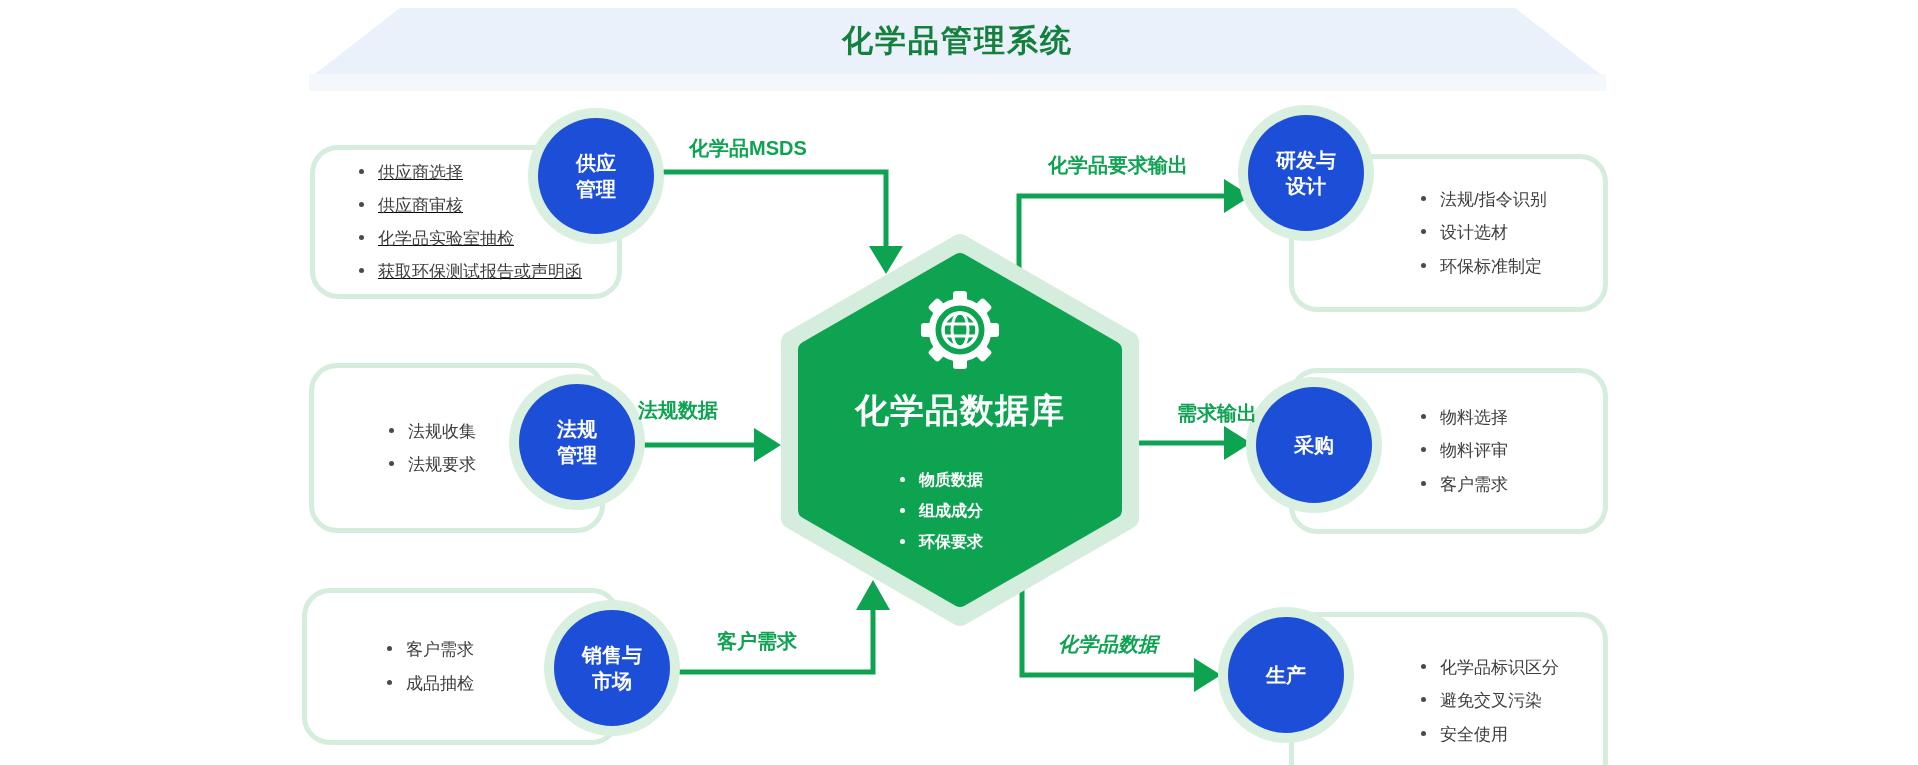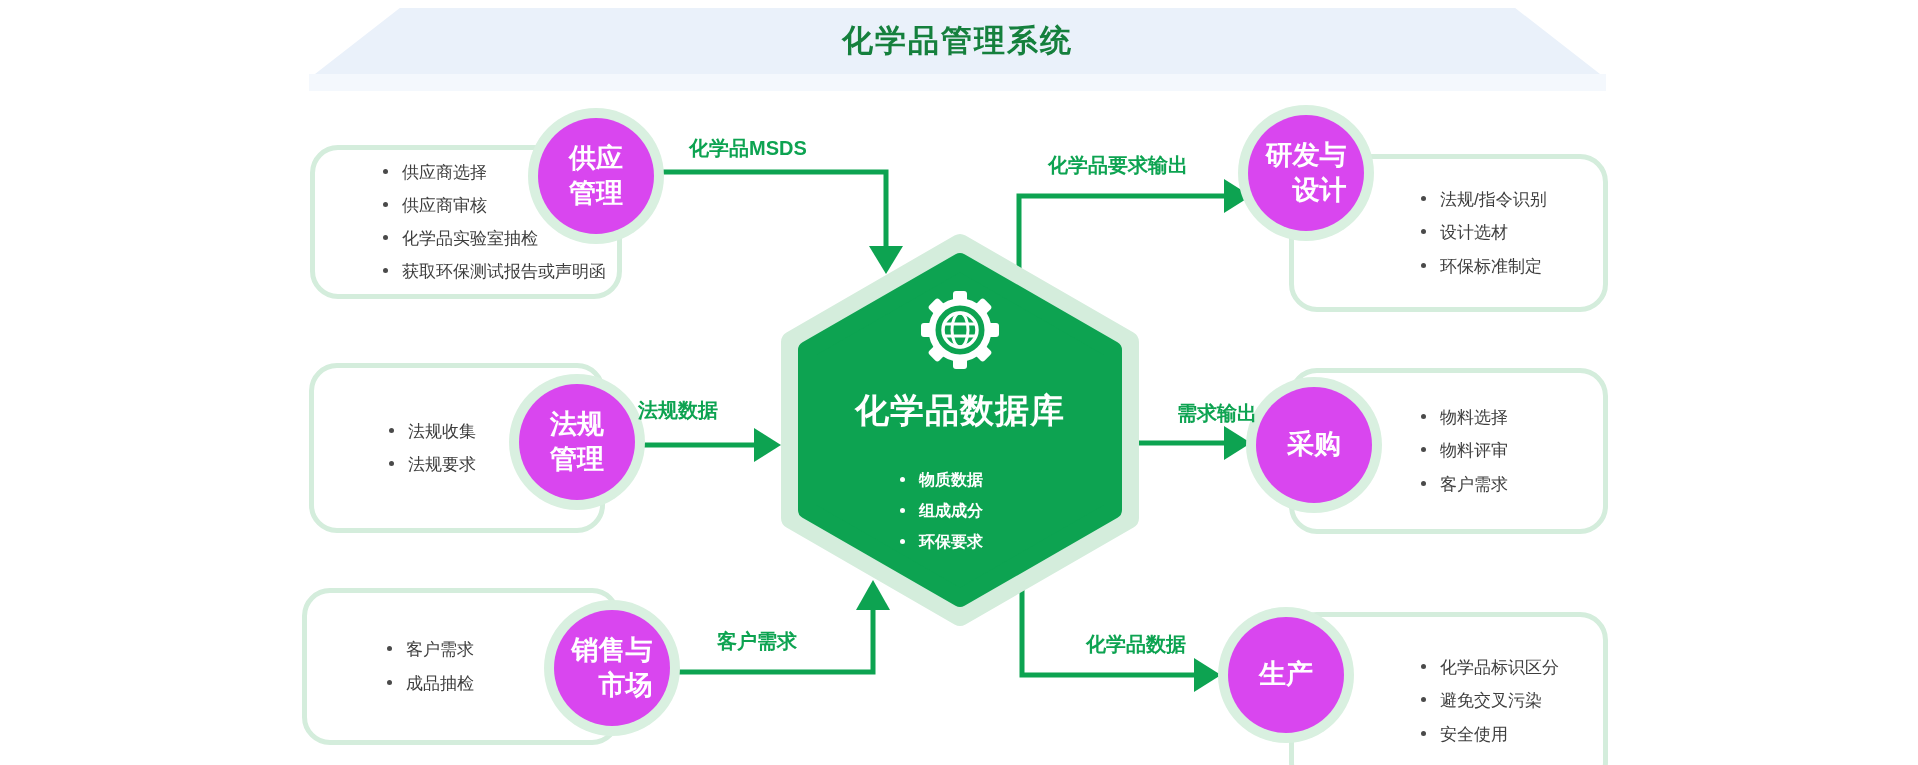--- a/index.html
+++ b/index.html
@@ -27,30 +27,30 @@
     box-sizing:border-box;display:flex;flex-direction:column;justify-content:center;
   }
   .card ul{list-style:none;margin:0;padding:0;}
   .card li{
     font-size:17px;color:#3E3E3E;line-height:1.25;padding:6px 0;white-space:nowrap;
   }
   .card li::before{
     content:"";display:inline-block;width:5px;height:5px;border-radius:50%;
     background:#4a4a4a;margin-right:14px;vertical-align:4px;
   }
-  .card-l1 ul{padding-left:68px;}
+  .card-l1 ul{padding-left:44px;text-decoration:underline;}
   .card-l2 ul{padding-left:75px;}
   .card-l3 ul{padding-left:80px;}
   .card-r ul{padding-left:127px;}
   
   .node-circle{
     position:absolute;width:116px;height:116px;border-radius:50%;
-    background:#d946ef;box-shadow:0 0 0 10px #D9F0E0;
+    background:#1d4ed8;box-shadow:0 0 0 10px #D9F0E0;
     display:flex;align-items:center;justify-content:center;
-    color:#ffffff;font-weight:bold;font-size:27px;line-height:1.3;text-align:right;
+    color:#ffffff;font-weight:bold;font-size:20px;line-height:1.3;text-align:center;
   }
   .node-circle span{display:block;}
   
   .arrow-label{
     position:absolute;transform:translate(-50%,-50%);
     color:#0DA351;font-weight:bold;font-size:20px;white-space:nowrap;
   }
   
   .hex-title{
     position:absolute;left:840px;top:388px;width:240px;text-align:center;
@@ -201,15 +201,15 @@
     <div>
         <span>生产</span>
       </div>
   </div>
 
   <div class="arrow-label" style="left:748px;top:148px;">化学品MSDS</div>
   <div class="arrow-label" style="left:678px;top:410px;">法规数据</div>
   <div class="arrow-label" style="left:757px;top:641px;">客户需求</div>
   <div class="arrow-label" style="left:1118px;top:165px;">化学品要求输出</div>
   <div class="arrow-label" style="left:1177px;top:413px;margin-left:40px;">需求输出</div>
-  <div class="arrow-label" style="left:1136px;top:644px;">化学品数据</div>
+  <div class="arrow-label" style="left:1108px;top:644px;font-style:italic;">化学品数据</div>
 
 </div>
 
 </body></html>

